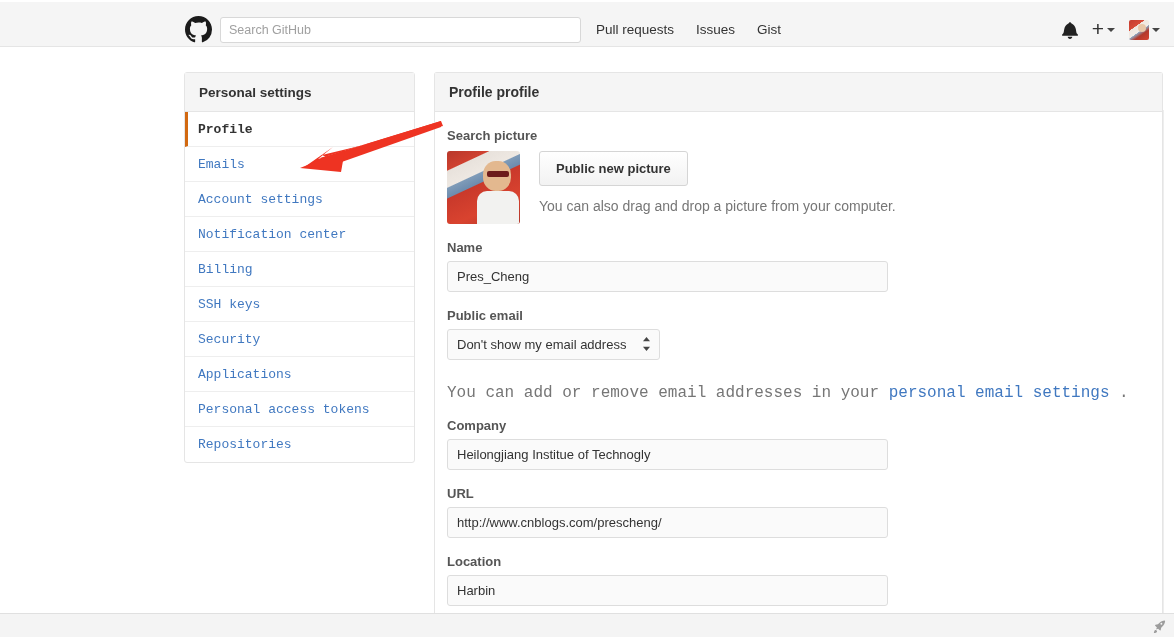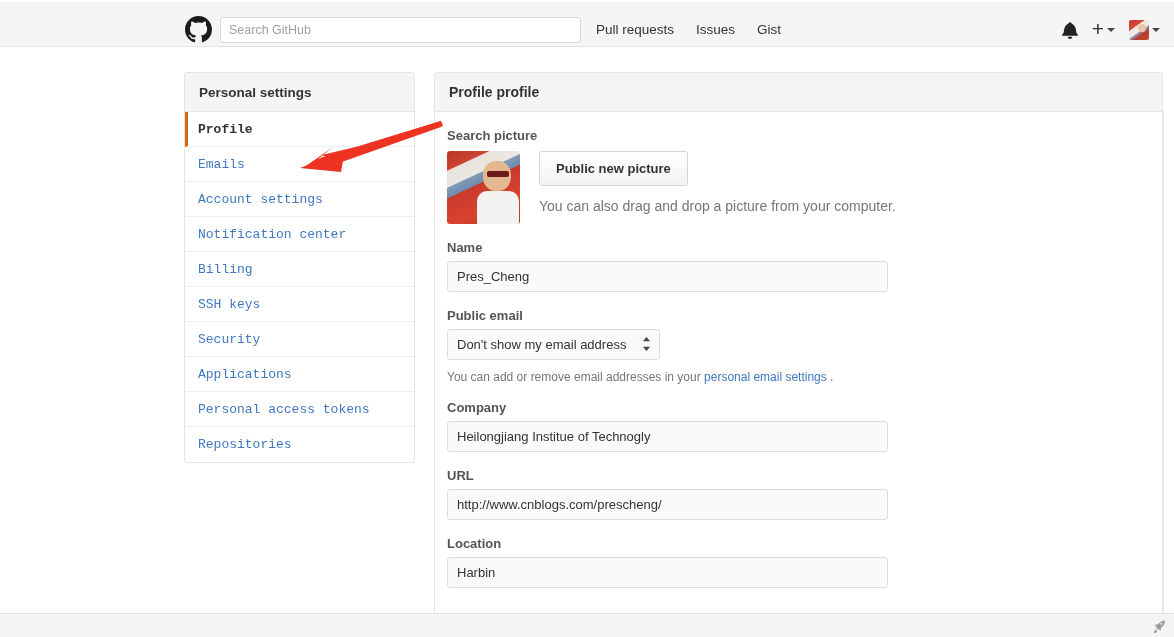--- a/index.html
+++ b/index.html
@@ -225,23 +225,24 @@
     -webkit-appearance: none;
     appearance: none;
     cursor: pointer;
   }
   .select-arrows {
     position: absolute; right: 9px; top: 7px;
     width: 9px; height: 16px;
     pointer-events: none;
   }
   .help-line {
-    font-size: 12px;
+    font-size: 16px;
     color: #767676;
-    margin-top: 10px;
+    margin-top: 24px;
+    font-family: Liberation Mono, monospace;
   }
   .help-line a { color: #4078c0; text-decoration: none; }
 
   
   .anno-arrow {
     position: absolute; left: 0; top: 0;
     width: 1174px; height: 637px;
     pointer-events: none;
     z-index: 50;
   }

